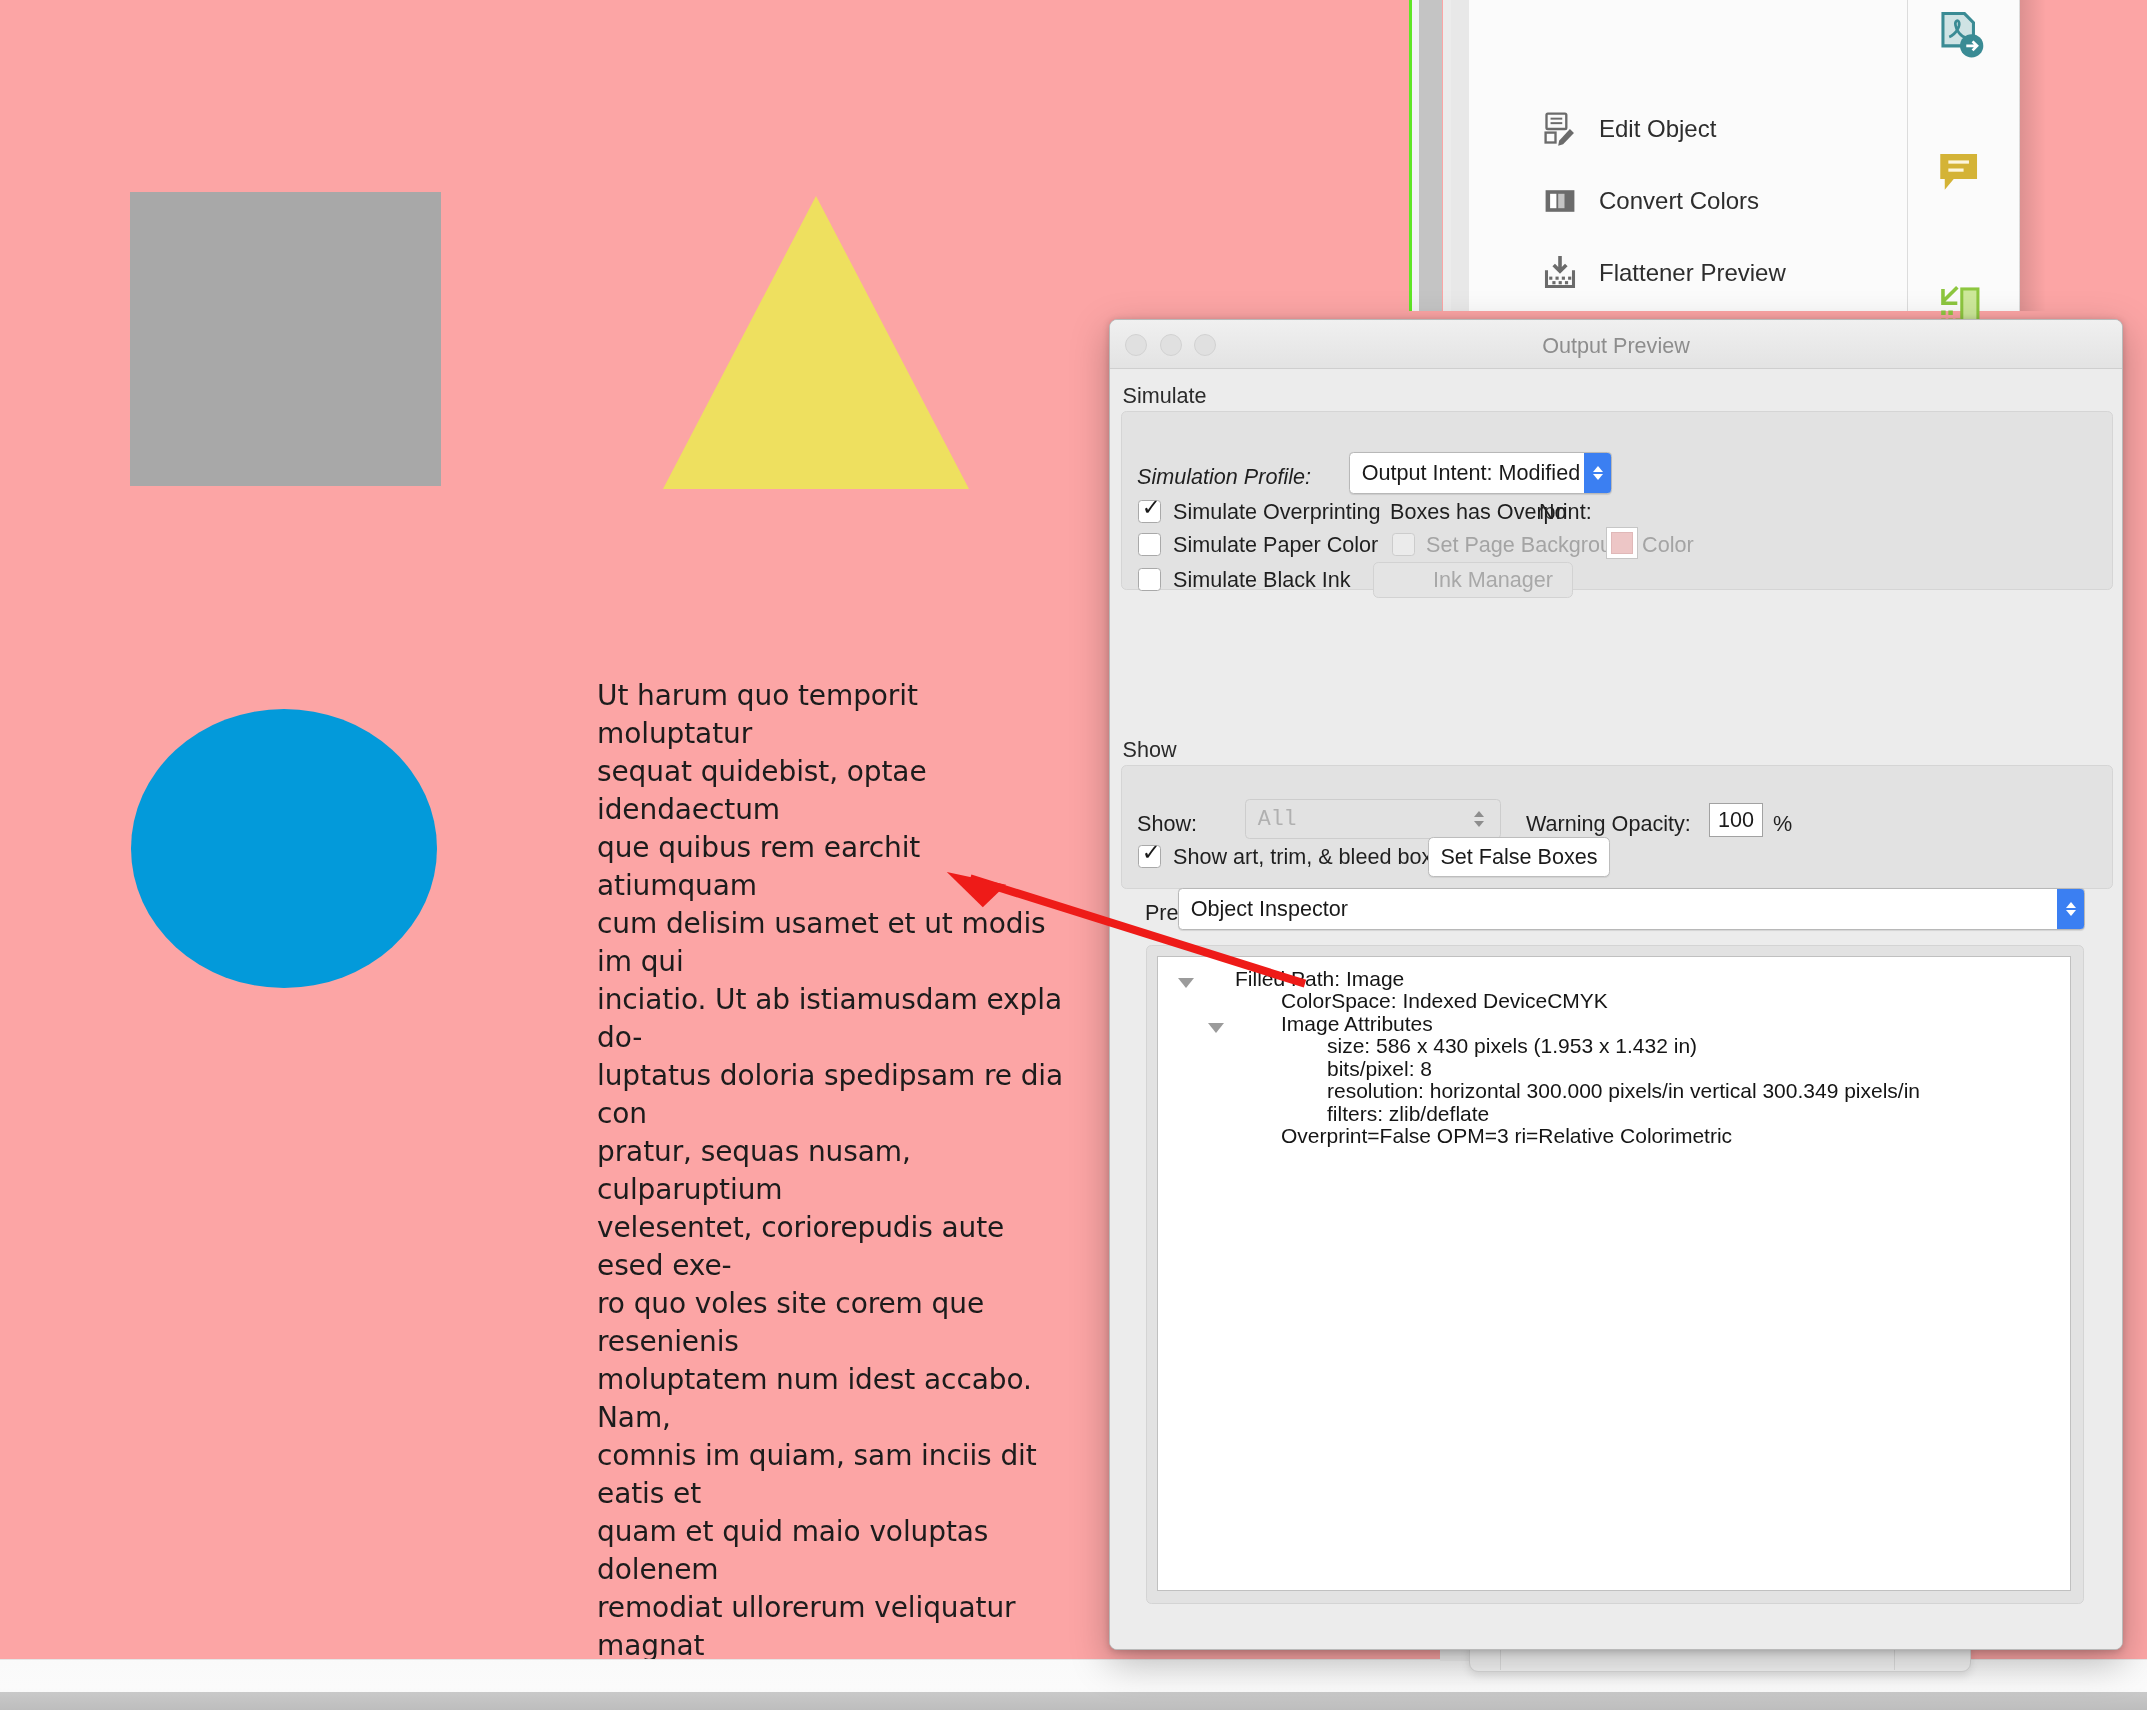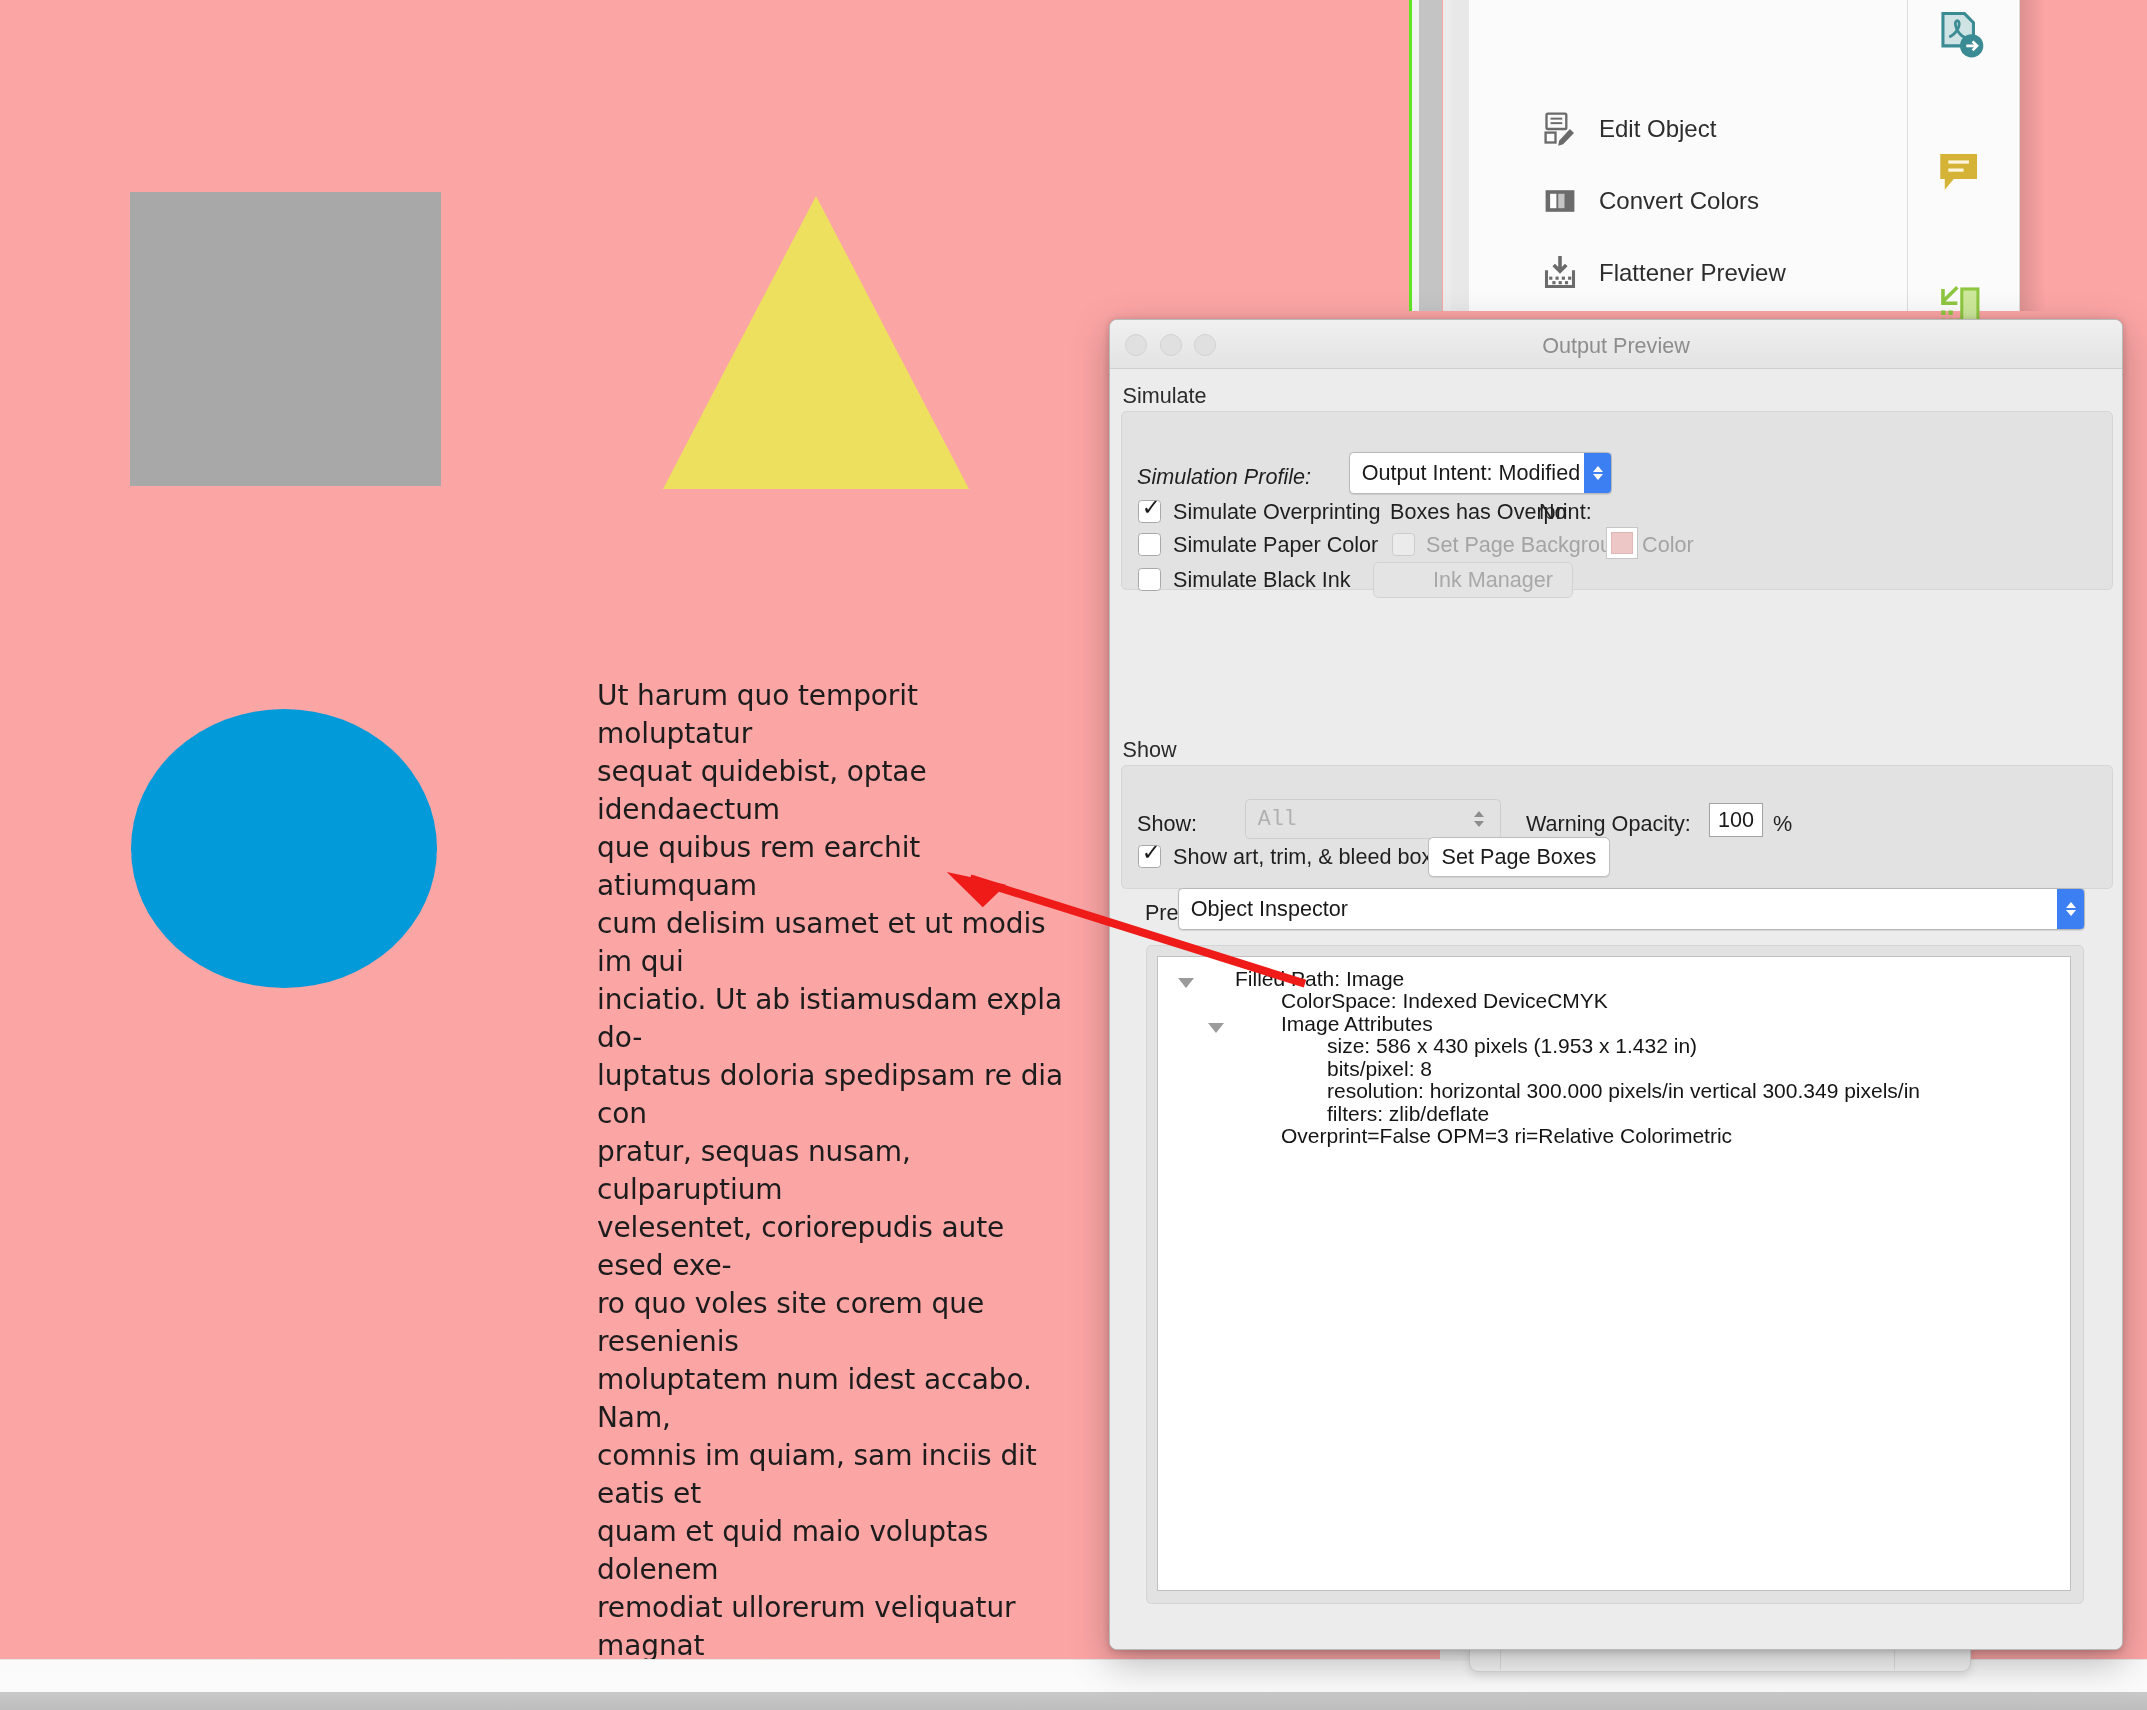--- a/index.html
+++ b/index.html
@@ -630,21 +630,21 @@
         </span>
     </div>
     <div class="lbl" style="left:416px; top:442px;">Warning Opacity:</div>
     <div class="field" style="left:599px; top:434px; width:52px; height:31.5px;">100</div>
     <div class="lbl" style="left:663px; top:442px;">%</div>
 
     <div class="cbx" style="left:28px; top:476px;">
         <span class="tick">✓</span>
       </div>
     <div class="lbl" style="left:63px; top:475px;">Show art, trim, &amp; bleed boxes</div>
-    <div class="btn" style="left:318px; top:468px; width:180px; height:38px;">Set Page Boxes</div>
+    <div class="btn" style="left:318px; top:468px; width:180px; height:38px;">Set False Boxes</div>
 
     <div class="lbl" style="left:2.7px; top:531px; width:115px; text-align:right;">Preview:</div>
 
     <div class="popup" style="left:68px; top:519px; width:905px; height:40px; left:68px;">
       <span class="popup-text">Object Inspector</span>
       <span class="popup-arrows">
           <span class="up"></span>
           <span class="dn"></span>
         </span>
     </div>

